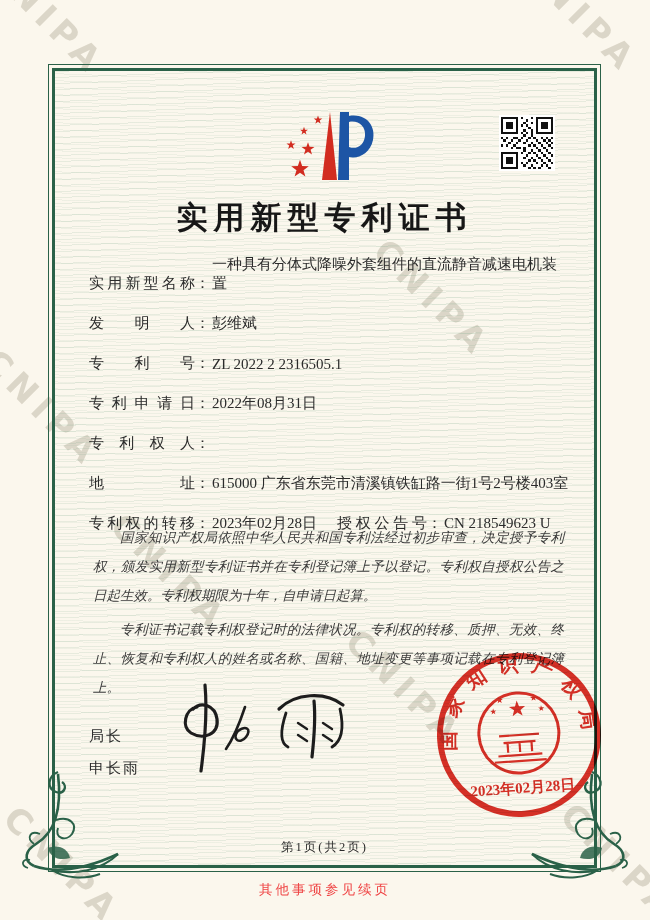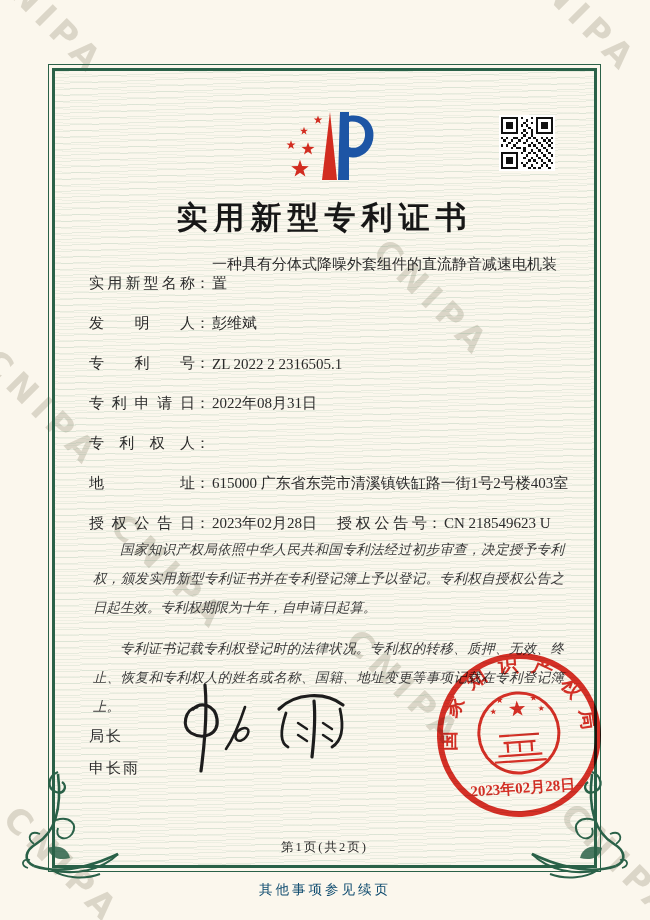--- a/index.html
+++ b/index.html
@@ -22,29 +22,29 @@
          font-size:31px;font-weight:bold;letter-spacing:6px;color:#171717;}
   .fields{position:absolute;left:34px;right:24px;top:182px;font-size:15px;}
   .frow{height:40px;display:flex;align-items:flex-end;}
   .flabel{display:inline-block;width:106px;text-align:justify;text-align-last:justify;flex:none;}
   .flabel.sm{width:90px;}
   .colon{flex:none;margin-right:2px;}
   .pair{display:flex;align-items:center;}
   .pair + .pair{margin-left:20px;}
   .paras{position:absolute;left:38px;right:30px;top:452px;font-size:13.5px;line-height:29px;
          font-style:italic;color:#3a3a3a;text-align:justify;}
-  .paras p{margin:12px 0 5px 0;text-indent:2em;}
+  .paras p{margin:0 0 5px 0;text-indent:2em;}
   .offtitle{position:absolute;left:34px;top:656px;font-size:15px;letter-spacing:2px;}
   .offname{position:absolute;left:34px;top:688px;font-size:15px;letter-spacing:2px;}
   .sig{position:absolute;left:112px;top:608px;}
   .seal{position:absolute;left:378px;top:578px;width:172px;height:172px;
         transform:rotate(-4deg);mix-blend-mode:multiply;opacity:.95;}
   .pageno{position:absolute;left:0;right:0;bottom:9px;text-align:center;font-size:12.5px;letter-spacing:2px;}
   .note{position:absolute;left:0;width:100%;top:881px;text-align:center;font-size:13.5px;
-        letter-spacing:3px;color:#0c4a6e;}
+        letter-spacing:3px;color:#ef4444;}
   .orn{position:absolute;width:112px;height:120px;pointer-events:none;}
   .orn.left{left:12px;top:768px;}
   .orn.right{left:526px;top:768px;transform:scaleX(-1);}
 </style>
 </head>
 <body>
 
 <div class="page">
 
   <span class="wm" style="top:-4px;left:-28px">CNIPA</span>
@@ -210,21 +210,21 @@
         <span class="flabel">专利权人</span>
           <span class="colon">：</span>
       </div>
       <div class="frow">
         <span class="flabel">地址</span>
           <span class="colon">：</span>
           <span class="fvalue">615000 广东省东莞市清溪镇铁缸路一街1号2号楼403室</span>
       </div>
       <div class="frow">
         <span class="pair">
-          <span class="flabel">授权公告日</span>
+          <span class="flabel">专利权的转移</span>
             <span class="colon">：</span>
             <span class="fvalue">2023年02月28日</span>
         </span>
         <span class="pair">
           <span class="flabel sm">授权公告号</span>
             <span class="colon">：</span>
             <span class="fvalue">CN 218549623 U</span>
         </span>
       </div>
     </div>

